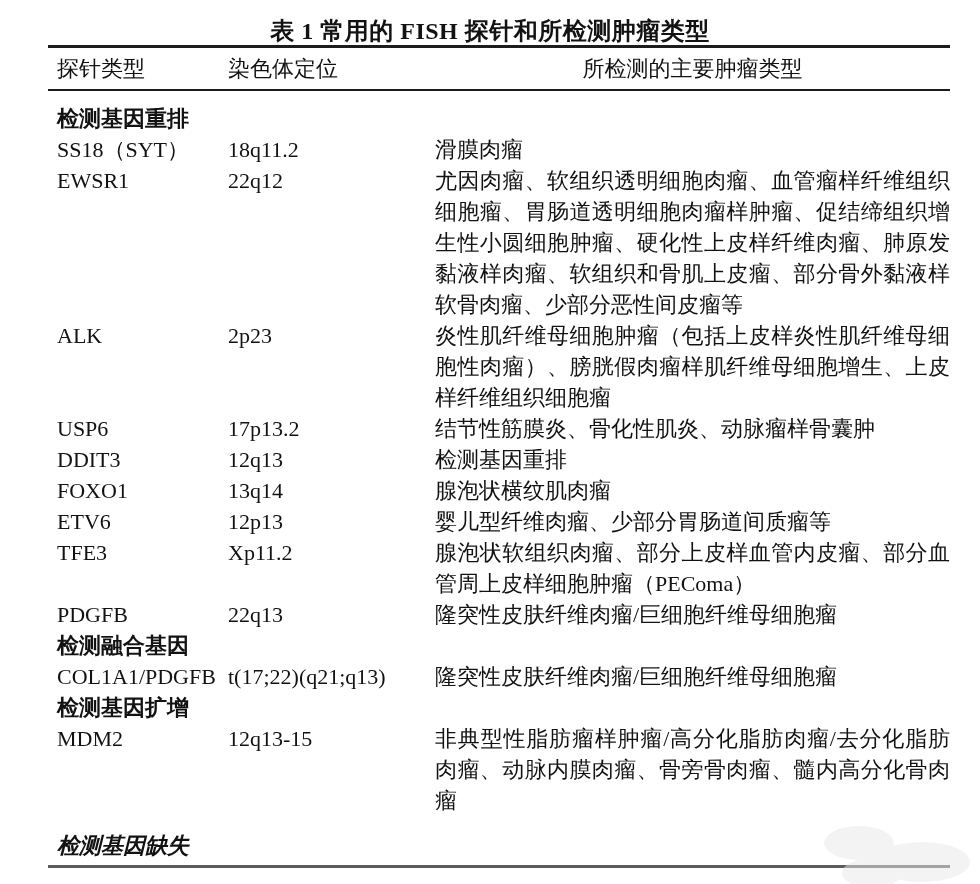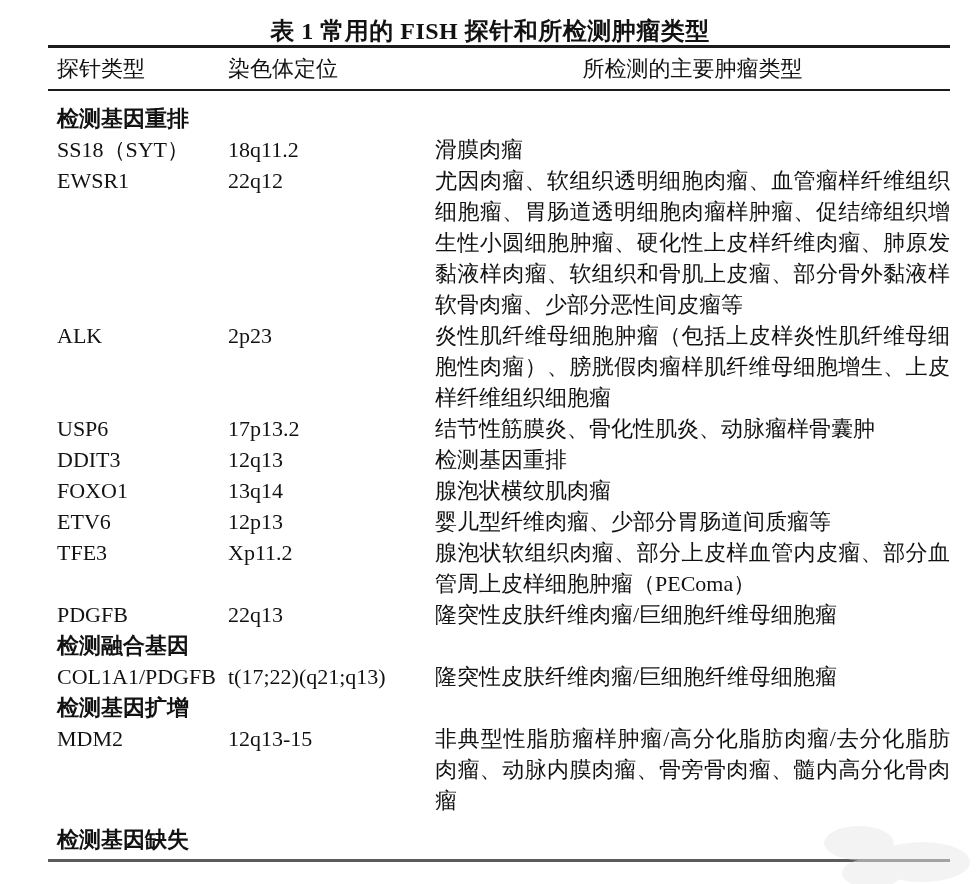--- a/index.html
+++ b/index.html
@@ -39,21 +39,21 @@
 
   .tbody { padding-top:12px; font-size:22px; line-height:31px; }
 
   .row {
     display:grid;
     grid-template-columns:180px 207px 1fr;
     align-items:start;
   }
   .row .c3 { text-align:justify; }
   .section-row { font-weight:bold; padding-left:9px; }
-  .gap-before { margin-top:8px; }
+  .gap-before { margin-top:14px;font-style:italic; }
 
   .watermark {
     position:absolute;
     right:-6px; bottom:-10px;
     width:170px; height:70px;
     opacity:0.5;
     pointer-events:none;
   }
   .watermark .blob {
     position:absolute;

